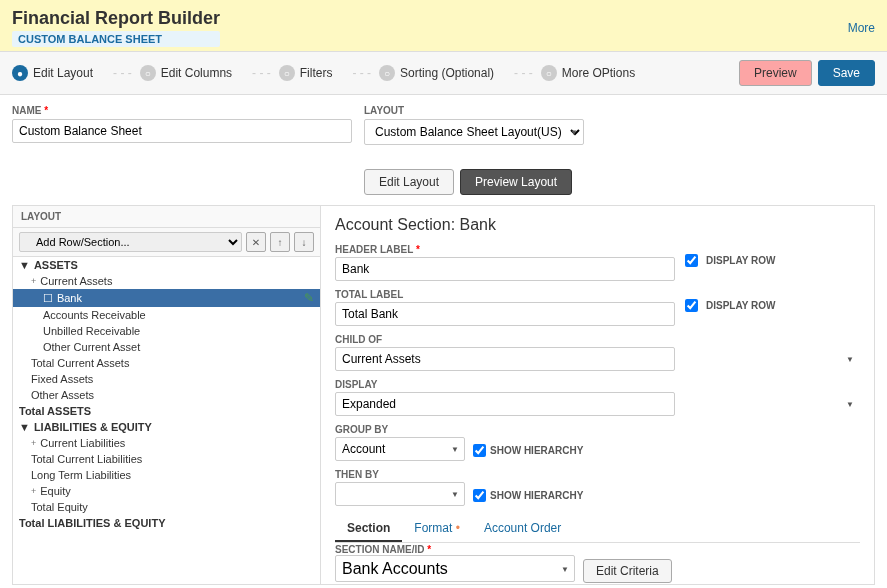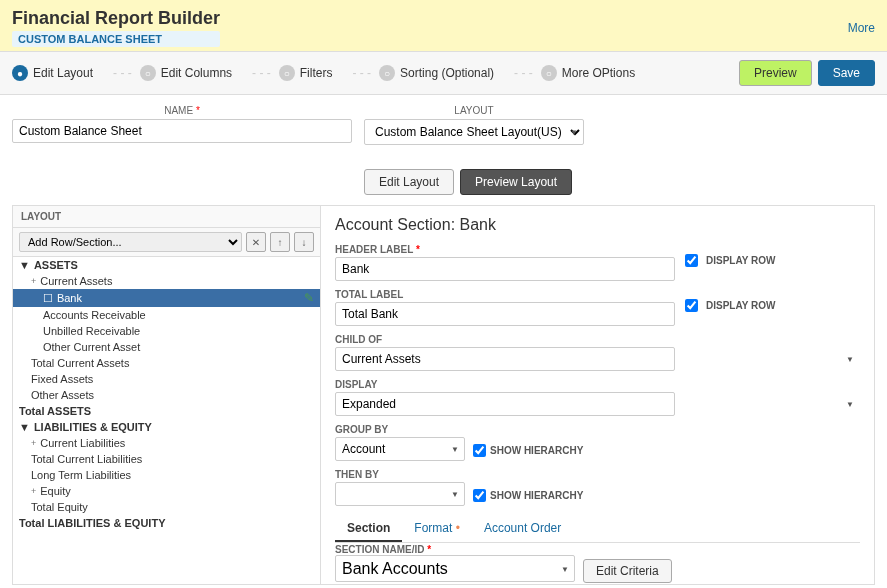--- a/index.html
+++ b/index.html
@@ -36,21 +36,21 @@
       width: 16px; height: 16px; border-radius: 50%;
       display: flex; align-items: center; justify-content: center;
       font-size: 10px; font-weight: bold;
     }
     .wizard-dot.active { background: #1a6ba0; color: #fff; }
     .wizard-dot.inactive { background: #ccc; color: #fff; }
     .wizard-label { font-size: 12px; color: #333; }
     .wizard-separator { color: #ccc; margin: 0 4px; }
     .wizard-actions { margin-left: auto; display: flex; gap: 6px; }
     .btn-preview {
-      padding: 5px 14px; border: 1px solid #aaa; background: #bef264;
+      padding: 5px 14px; border: 1px solid #aaa; background: #fca5a5;
       border-radius: 3px; cursor: pointer; font-size: 12px; color: #333;
     }
     .btn-save {
       padding: 5px 14px; border: 1px solid #1a6ba0; background: #1a6ba0;
       border-radius: 3px; cursor: pointer; font-size: 12px; color: #fff;
     }
 
     .main-content {
       display: flex;
       flex-direction: column;
@@ -59,21 +59,21 @@
       height: calc(588px - 88px);
     }
 
     .form-row {
       display: flex;
       gap: 12px;
       align-items: flex-start;
       margin-bottom: 10px;
     }
     .form-group { display: flex; flex-direction: column; gap: 3px; }
-    .form-label { font-size: 10px; color: #666; font-weight: normal; text-transform: uppercase; text-align: center; }
+    .form-label { font-size: 10px; color: #666; font-weight: bold; text-transform: uppercase; }
     .form-label .req { color: red; }
     .form-input {
       border: 1px solid #ccc; padding: 4px 6px; font-size: 12px;
       border-radius: 2px; background: #fff;
     }
     .form-input-wide { width: 340px; }
     .layout-group { display: flex; align-items: flex-start; gap: 8px; flex: 1; }
     .layout-select-wrapper { display: flex; flex-direction: column; gap: 3px; flex: 1; }
     .layout-buttons { display: flex; gap: 6px; margin-top: 16px; }
     .btn-edit-layout {
@@ -113,21 +113,21 @@
     }
     .layout-toolbar {
       display: flex;
       align-items: center;
       gap: 4px;
       padding: 4px 6px;
       border-bottom: 1px solid #ddd;
       background: #f9f9f9;
     }
     .layout-toolbar select {
-      flex: 1; font-size: 11px; padding: 2px 4px;
+      flex: 1; font-size: 11px; padding: 2px 12px;
       border: 1px solid #ccc; border-radius: 2px;
     }
     .toolbar-icon-btn {
       width: 20px; height: 20px; border: 1px solid #aaa; background: #f0f0f0;
       border-radius: 2px; cursor: pointer; display: flex; align-items: center;
       justify-content: center; font-size: 10px; color: #555;
     }
 
     .tree-container {
       flex: 1;

